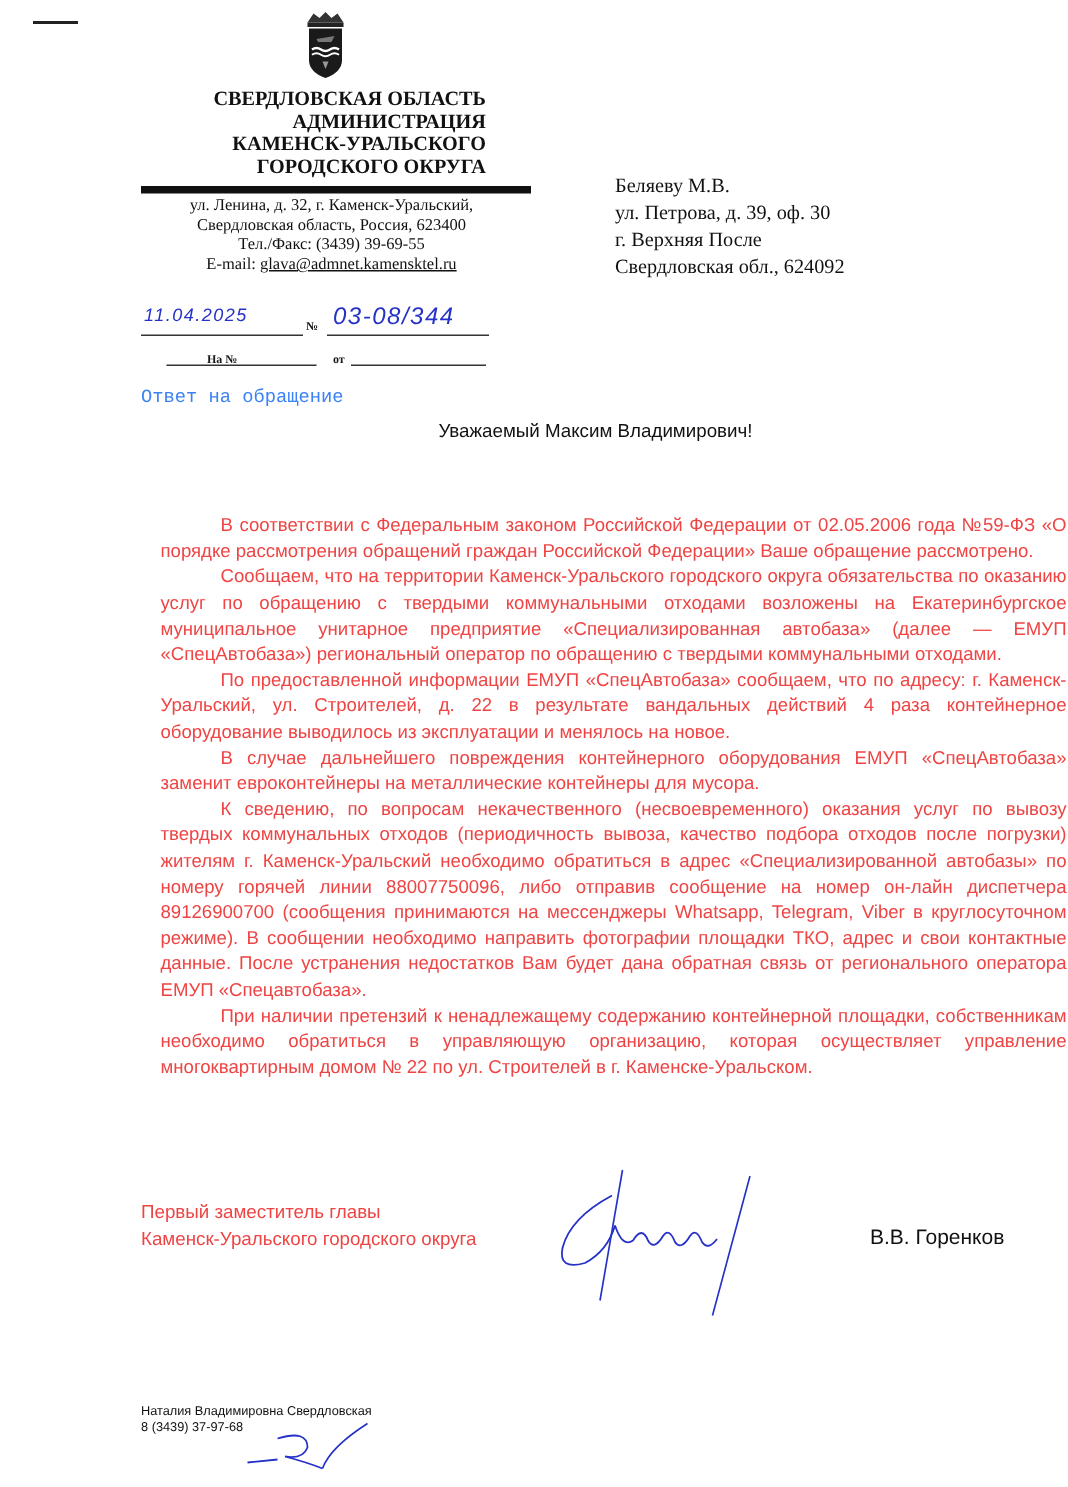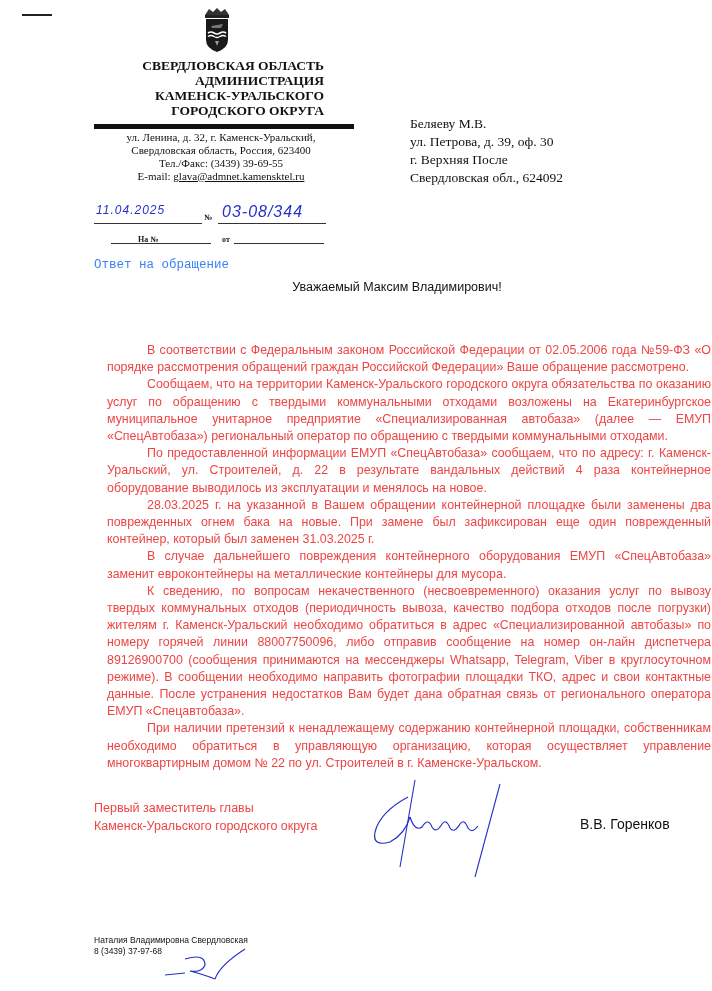--- a/index.html
+++ b/index.html
@@ -100,21 +100,20 @@
   <div>Свердловская обл., 624092</div>
 </div>
 
 <div class="subject">Ответ на обращение</div>
 <div class="greeting">Уважаемый Максим Владимирович!</div>
 
 <div class="body-text">
   <p>В соответствии с Федеральным законом Российской Федерации от 02.05.2006 года №59-ФЗ «О порядке рассмотрения обращений граждан Российской Федерации» Ваше обращение рассмотрено.</p>
   <p>Сообщаем, что на территории Каменск-Уральского городского округа обязательства по оказанию услуг по обращению с твердыми коммунальными отходами возложены на Екатеринбургское муниципальное унитарное предприятие «Специализированная автобаза» (далее — ЕМУП «СпецАвтобаза») региональный оператор по обращению с твердыми коммунальными отходами.</p>
   <p>По предоставленной информации ЕМУП «СпецАвтобаза» сообщаем, что по адресу: г. Каменск-Уральский, ул. Строителей, д. 22 в результате вандальных действий 4 раза контейнерное оборудование выводилось из эксплуатации и менялось на новое.</p>
-  <p>28.03.2025 г. на указанной в Вашем обращении контейнерной площадке были заменены два поврежденных огнем бака на новые. При замене был зафиксирован еще один поврежденный контейнер, который был заменен 31.03.2025 г.</p>
   <p>В случае дальнейшего повреждения контейнерного оборудования ЕМУП «СпецАвтобаза» заменит евроконтейнеры на металлические контейнеры для мусора.</p>
   <p>К сведению, по вопросам некачественного (несвоевременного) оказания услуг по вывозу твердых коммунальных отходов (периодичность вывоза, качество подбора отходов после погрузки) жителям г. Каменск-Уральский необходимо обратиться в адрес «Специализированной автобазы» по номеру горячей линии 88007750096, либо отправив сообщение на номер он-лайн диспетчера 89126900700 (сообщения принимаются на мессенджеры Whatsapp, Telegram, Viber в круглосуточном режиме). В сообщении необходимо направить фотографии площадки ТКО, адрес и свои контактные данные. После устранения недостатков Вам будет дана обратная связь от регионального оператора ЕМУП «Спецавтобаза».</p>
   <p>При наличии претензий к ненадлежащему содержанию контейнерной площадки, собственникам необходимо обратиться в управляющую организацию, которая осуществляет управление многоквартирным домом № 22 по ул. Строителей в г. Каменске-Уральском.</p>
 </div>
 
 <div class="signer-title">
   <div>Первый заместитель главы</div>
   <div>Каменск-Уральского городского округа</div>
 </div>
 

